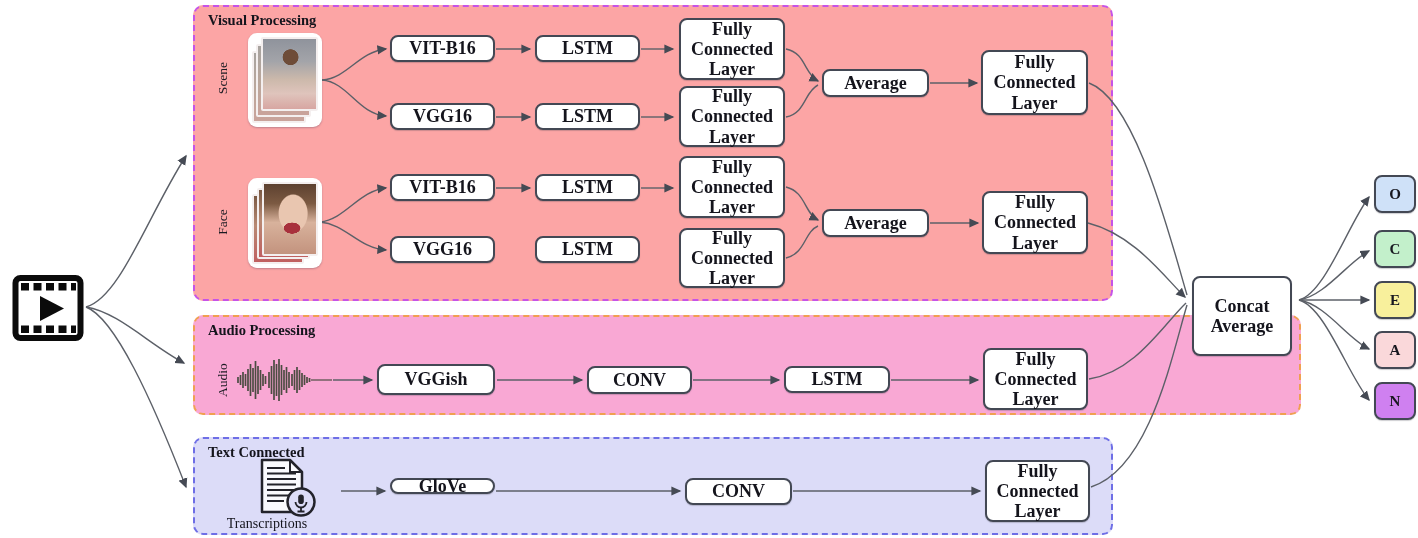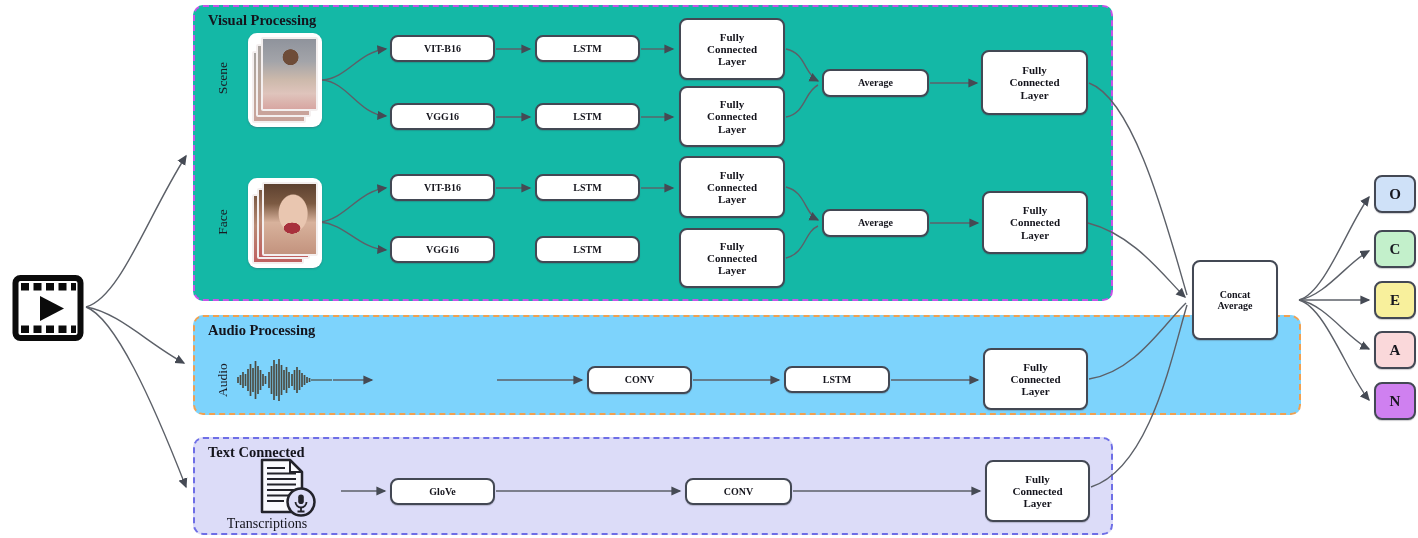--- a/index.html
+++ b/index.html
@@ -2,32 +2,32 @@
 <html><head>
 <meta charset="utf-8">
 <style>
   html,body{margin:0;padding:0;background:#ffffff;}
   #canvas{
     position:relative;width:1418px;height:538px;background:#ffffff;overflow:hidden;
     font-family:"Liberation Serif", serif;color:#17171f;
   }
   
   .sec{position:absolute;border-radius:10px;border:2px dashed transparent;box-sizing:border-box;}
-  .sec-visual{left:193px;top:5px;width:920px;height:296px;background:#14b8a6;border-color:#c653e8;}
-  .sec-audio{left:193px;top:315px;width:1108px;height:100px;background:#7dd3fc;border-color:#f0a050;}
+  .sec-visual{left:193px;top:5px;width:920px;height:296px;background:#fca5a5;border-color:#c653e8;}
+  .sec-audio{left:193px;top:315px;width:1108px;height:100px;background:#f9a8d4;border-color:#f0a050;}
   .sec-text{left:193px;top:437px;width:920px;height:98px;background:#dcdcf8;border-color:#6e6ee6;}
   .sec-title{position:absolute;left:13px;top:5px;font-size:14.5px;font-weight:700;color:#14141c;}
   
   .node{
     position:absolute;display:flex;align-items:center;justify-content:center;box-sizing:border-box;
     background:#ffffff;border:2px solid #434854;border-radius:8px;
-    font-size:10px;font-weight:700;text-align:center;line-height:1.12;color:#14141c;
+    font-size:18px;font-weight:700;text-align:center;line-height:1.12;color:#14141c;
     box-shadow:0 1px 1px rgba(60,60,70,.25);
   }
-  .fc{font-size:11px;padding:2px 24px;}
+  .fc{font-size:18px;padding:2px 24px;}
   .rot{
     position:absolute;width:84px;height:16px;display:flex;align-items:center;justify-content:center;
     font-size:13.5px;font-weight:400;transform:rotate(-90deg);color:#1a1a22;
   }
   .caption{position:absolute;font-size:14px;font-weight:400;text-align:center;color:#14141c;}
   
   .card{position:absolute;background:#ffffff;border-radius:9px;box-shadow:0 1px 2px rgba(80,60,90,.35);}
   .frame{position:absolute;border:2px solid #f4efef;border-radius:2px;box-sizing:border-box;}
   .scene-under{background:linear-gradient(180deg,#a7a39f 0%,#bba79b 55%,#caa39b 100%);}
   .scene-main{background:
@@ -165,20 +165,21 @@
   <div class="node fc" style="left:982px;top:191px;width:106px;height:63px">Fully Connected Layer</div>
 
   <div class="rot" style="left:181px;top:372px">Audio</div>
   <svg class="overlay" style="left:236px;top:354px" width="98" height="52" viewBox="0 0 98 52">
     <path stroke="#4c4c42" stroke-width="1.7" fill="none" d="
       M2 23 V29 M4.5 21 V31 M7 18 V34 M9.5 20 V32 M12 15 V37 M14.5 10 V42 M17 14 V38 M19.5 7 V45 M22 12 V40 M24.5 16 V36 M27 20 V32 M29.5 22 V30
       M33 18 V34 M35.5 12 V40 M38 6 V46 M40.5 10 V42 M43 5 V47 M45.5 11 V41 M48 16 V36 M50.5 13 V39 M53 18 V34
       M56 20 V32 M58.5 16 V36 M61 13 V39 M63.5 16 V36 M66 19 V33 M68.5 21 V31 M71 23 V29 M73.5 24 V28"></path>
     <path stroke="#4c4c42" stroke-width="1.2" fill="none" d="M75 26 H96"></path>
   </svg>
+  <div class="node" style="left:377px;top:364px;width:118px;height:31px">VGGish</div>
   <div class="node" style="left:587px;top:366px;width:105px;height:28px">CONV</div>
   <div class="node" style="left:784px;top:366px;width:106px;height:27px">LSTM</div>
   <div class="node fc" style="left:983px;top:348px;width:105px;height:62px">Fully Connected Layer</div>
 
   <svg class="overlay" style="left:254px;top:458px" width="70" height="62" viewBox="0 0 70 62">
     <path d="M8 2 H36 L48 14 V54 H8 Z" fill="rgba(255,255,255,0.85)" stroke="#23232b" stroke-width="2.5" stroke-linejoin="round"></path>
     <path d="M36 2 V14 H48" fill="none" stroke="#23232b" stroke-width="2"></path>
     <g stroke="#23232b" stroke-width="2">
       <path d="M13 10 H31"></path>
         <path d="M13 15.5 H42"></path>
@@ -187,25 +188,25 @@
       <path d="M13 32 H42"></path>
         <path d="M13 37.5 H42"></path>
         <path d="M13 43 H30"></path>
     </g>
     <circle cx="47" cy="44" r="13.5" fill="#dcdcf8" stroke="#23232b" stroke-width="2.5"></circle>
     <rect x="44.2" y="36.5" width="5.6" height="9.5" rx="2.8" fill="#23232b"></rect>
     <path d="M41.5 44 a5.5 5.5 0 0 0 11 0" fill="none" stroke="#23232b" stroke-width="1.8"></path>
     <path d="M47 49.5 V53 M43.5 53.5 H50.5" stroke="#23232b" stroke-width="1.8"></path>
   </svg>
   <div class="caption" style="left:197px;top:516px;width:140px">Transcriptions</div>
-  <div class="node" style="left:390px;top:478px;width:105px;height:27px">GloVe</div>
+  <div class="node" style="left:390px;top:478px;width:105px;height:16px">GloVe</div>
   <div class="node" style="left:685px;top:478px;width:107px;height:27px">CONV</div>
   <div class="node fc" style="left:985px;top:460px;width:105px;height:62px">Fully Connected Layer</div>
 
-  <div class="node" style="left:1192px;top:260px;width:86px;height:80px;padding:0 16px">Concat Average</div>
+  <div class="node" style="left:1192px;top:276px;width:100px;height:80px;padding:0 16px">Concat Average</div>
 
   <div class="out" style="top: 175px; background: rgb(207, 225, 248);">O</div>
   <div class="out" style="top: 230px; background: rgb(195, 240, 203);">C</div>
   <div class="out" style="top: 281px; background: rgb(248, 240, 156);">E</div>
   <div class="out" style="top: 331px; background: rgb(250, 216, 218);">A</div>
   <div class="out" style="top: 382px; background: rgb(207, 128, 240);">N</div>
 
 </div>
 
 </body></html>

